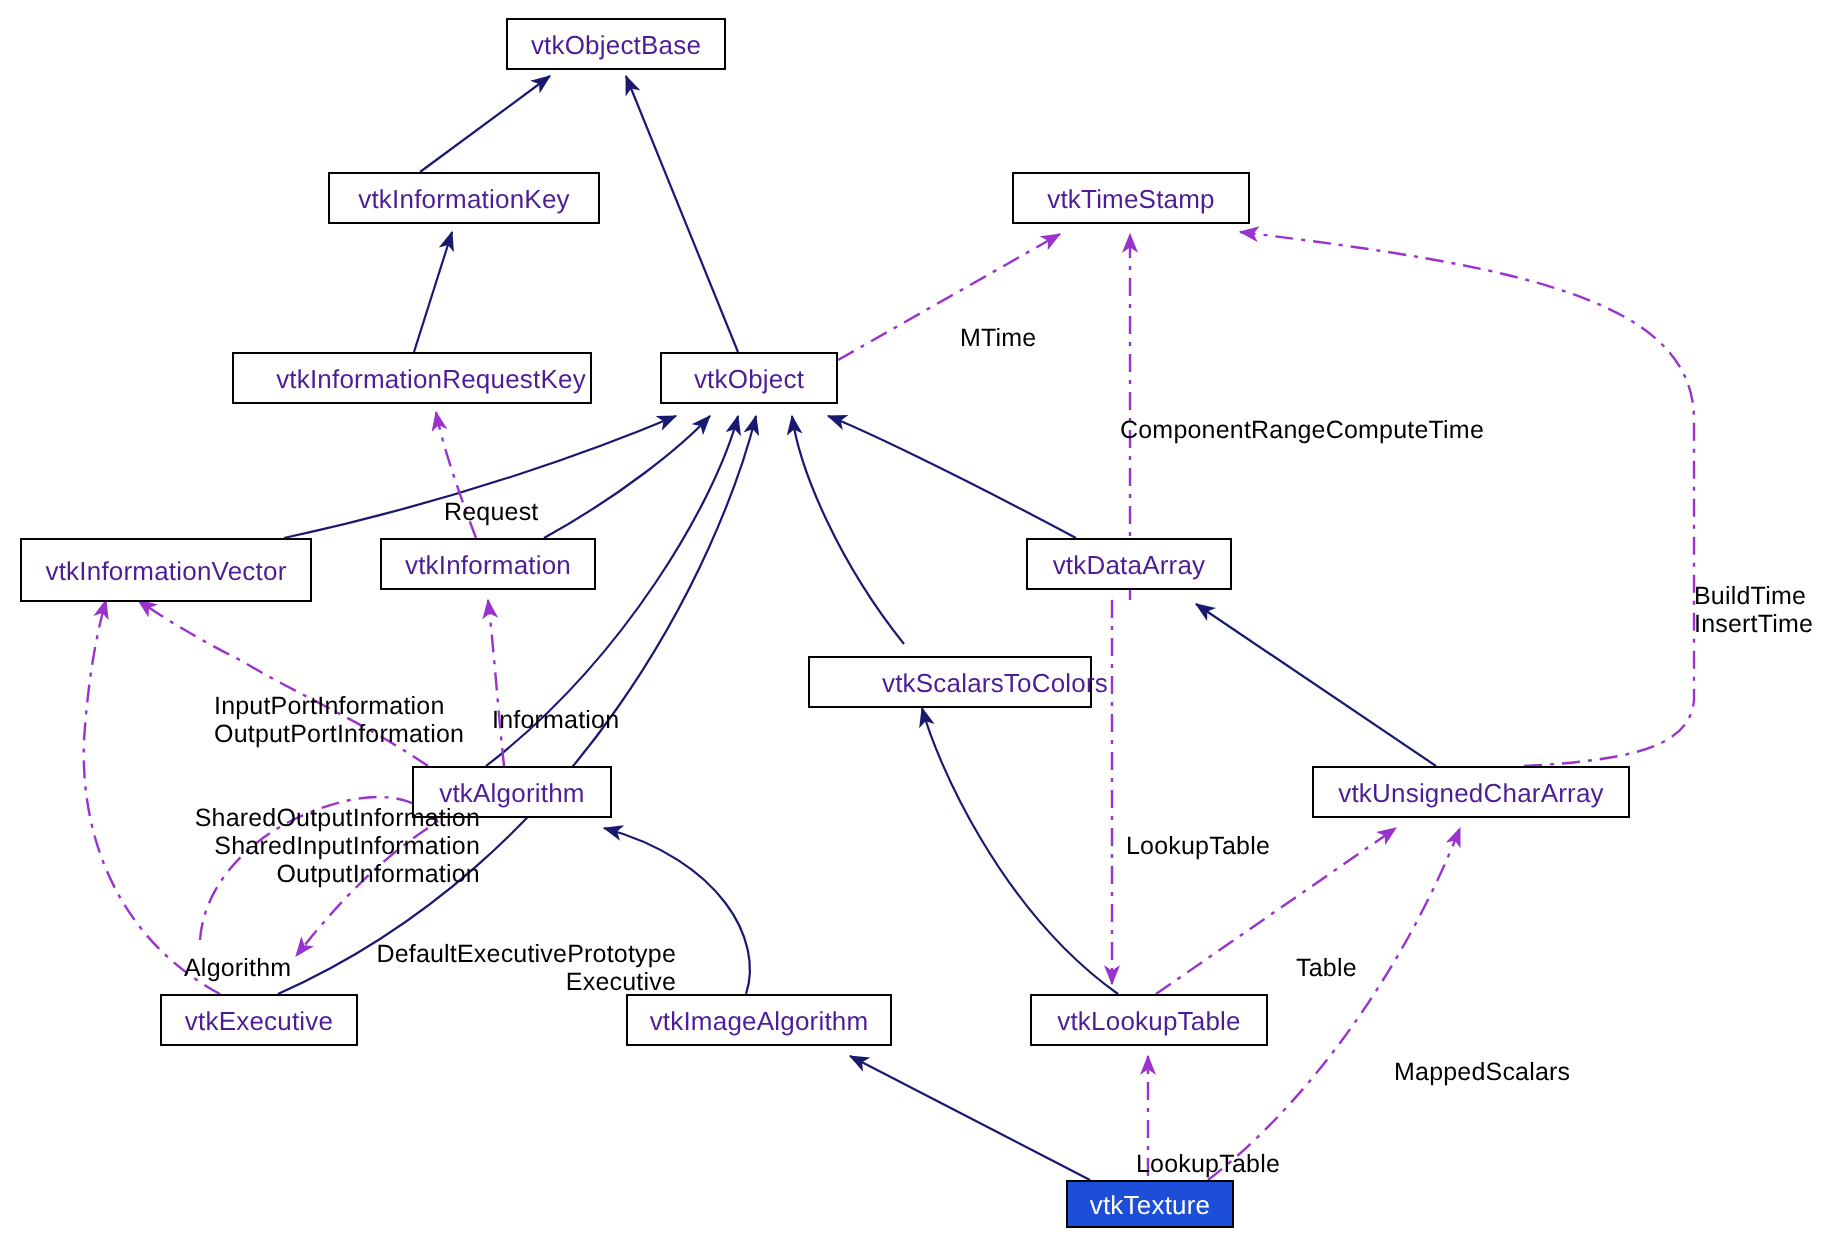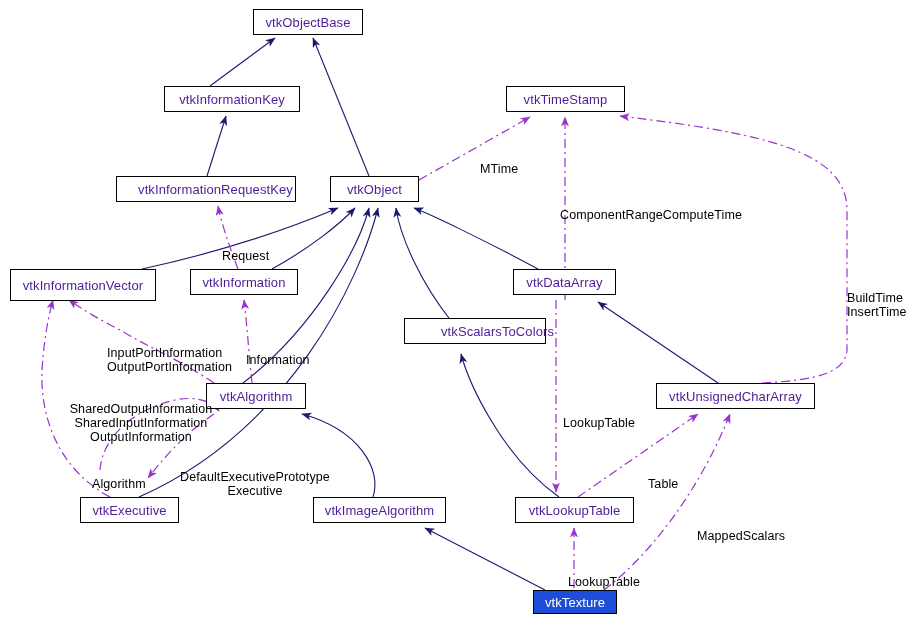--- a/index.html
+++ b/index.html
@@ -43,21 +43,21 @@
   }
   .edge-label {
     position: absolute;
     font-size: 12.5px;
     color: #000000;
     white-space: pre;
     line-height: 14px;
     letter-spacing: 0.1px;
     margin-top: 28px;
   }
-  .edge-label.center { text-align: center; }
+  .edge-label.center { text-align: right; }
 </style>
 </head>
 <body>
 
 <div id="diagram-root">
 
   <svg class="layer" viewBox="0 0 922 620">
     <defs>
       <marker id="arrowInherit" markerWidth="11" markerHeight="11" refX="9.4" refY="4" orient="auto" markerUnits="userSpaceOnUse">
         <path d="M0,0 L10,4 L0,8 L2.6,4 Z" fill="#191970"></path>
@@ -128,21 +128,21 @@
 
   <div>
     <div class="node-box" style="left:253px;top:9px;width:110px;height:26px;">vtkObjectBase</div>
     <div class="node-box" style="left:164px;top:86px;width:136px;height:26px;">vtkInformationKey</div>
     <div class="node-box" style="left:506px;top:86px;width:119px;height:26px;">vtkTimeStamp</div>
     <div class="node-box" style="left:116px;top:176px;width:180px;height:26px;padding-left:19px;">vtkInformationRequestKey</div>
     <div class="node-box" style="left:330px;top:176px;width:89px;height:26px;">vtkObject</div>
     <div class="node-box" style="left:10px;top:269px;width:146px;height:32px;">vtkInformationVector</div>
     <div class="node-box" style="left:190px;top:269px;width:108px;height:26px;">vtkInformation</div>
     <div class="node-box" style="left:513px;top:269px;width:103px;height:26px;">vtkDataArray</div>
-    <div class="node-box" style="left:404px;top:318px;width:142px;height:26px;padding-left:45px;">vtkScalarsToColors</div>
+    <div class="node-box" style="left:404px;top:328px;width:142px;height:26px;padding-left:45px;">vtkScalarsToColors</div>
     <div class="node-box" style="left:206px;top:383px;width:100px;height:26px;">vtkAlgorithm</div>
     <div class="node-box" style="left:656px;top:383px;width:159px;height:26px;">vtkUnsignedCharArray</div>
     <div class="node-box" style="left:80px;top:497px;width:99px;height:26px;">vtkExecutive</div>
     <div class="node-box" style="left:313px;top:497px;width:133px;height:26px;">vtkImageAlgorithm</div>
     <div class="node-box" style="left:515px;top:497px;width:119px;height:26px;">vtkLookupTable</div>
     <div class="node-box highlight" style="left:533px;top:590px;width:84px;height:24px;">vtkTexture</div>
   </div>
 
   <div>
     <div class="edge-label" style="left:222px;top:221px;">Request</div>

